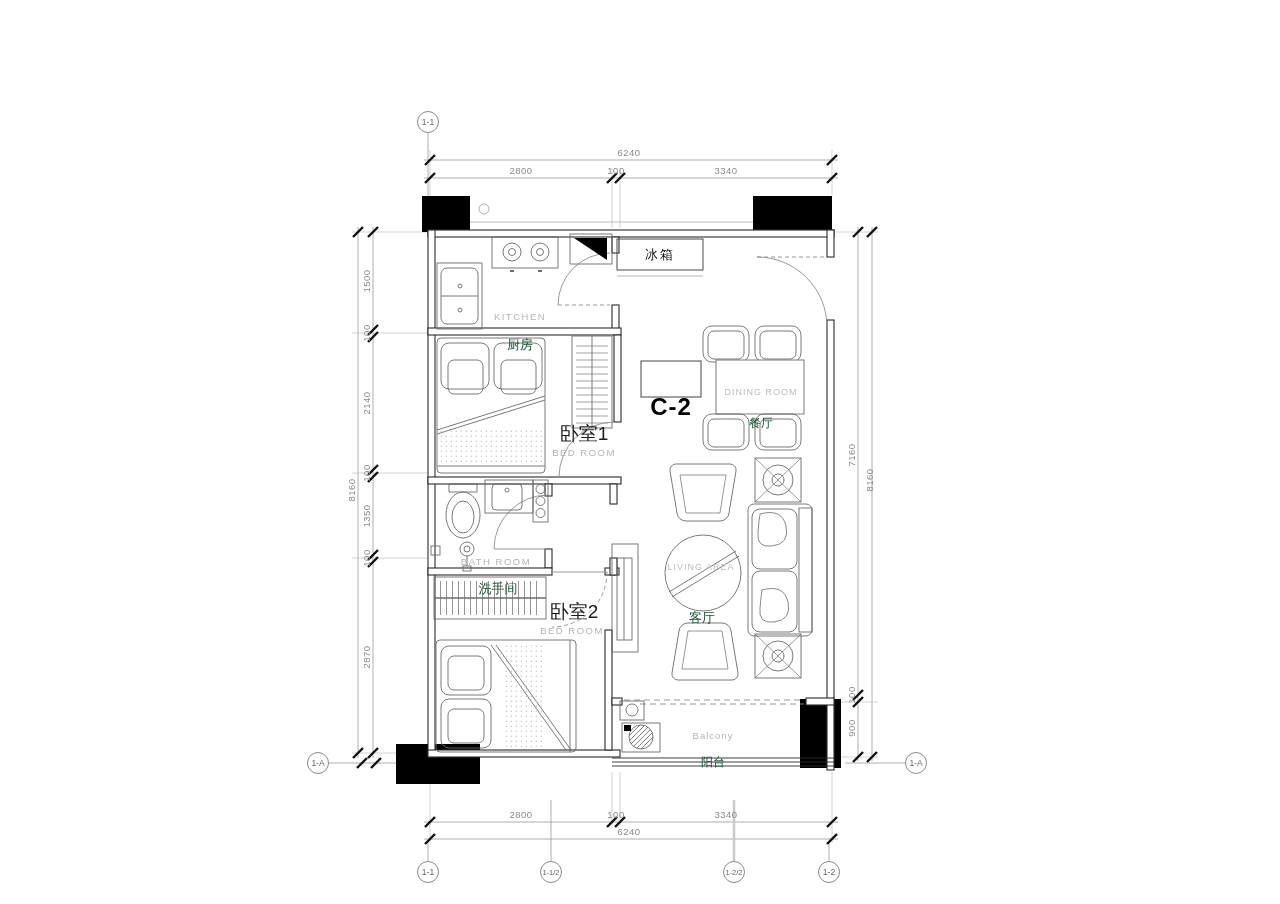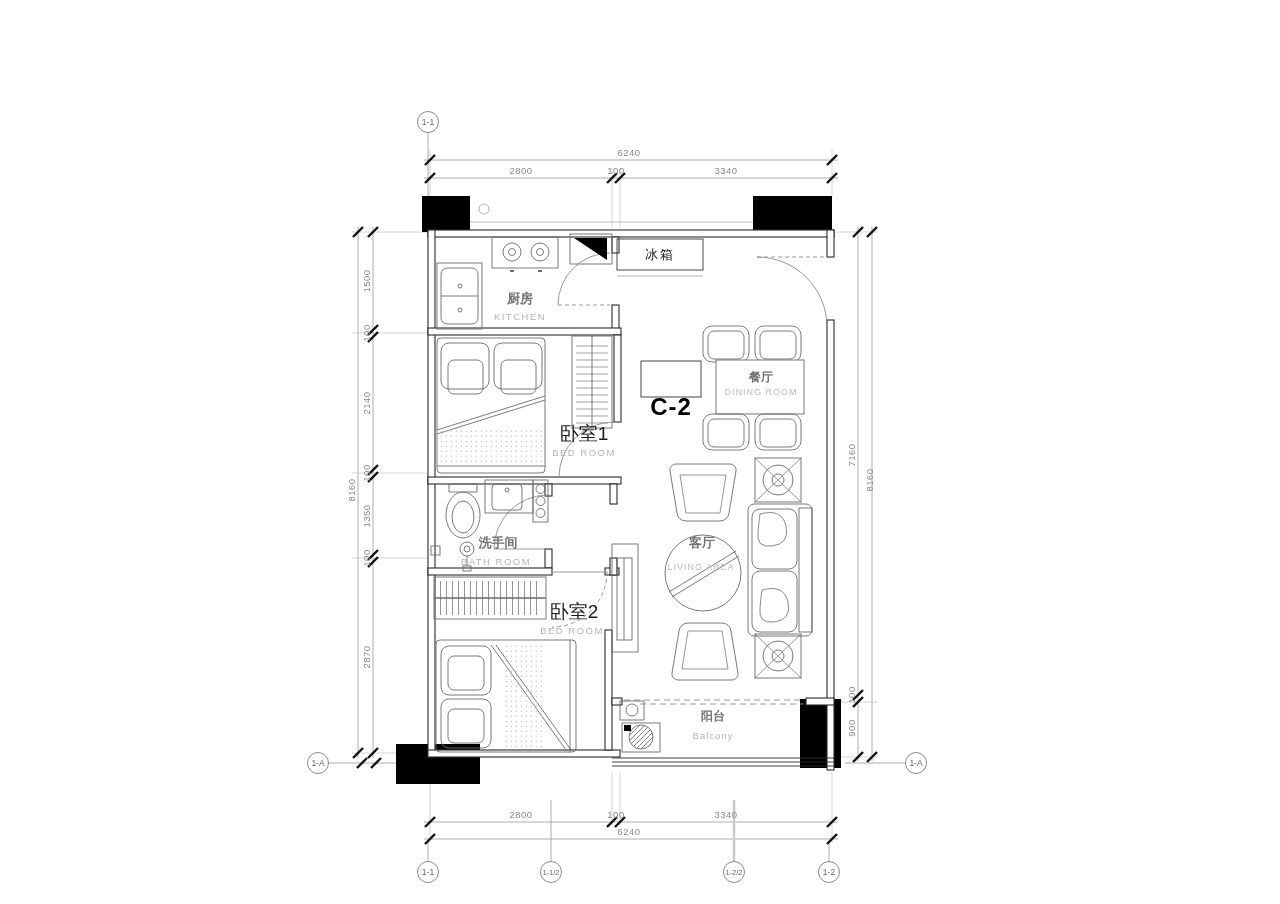--- a/index.html
+++ b/index.html
@@ -4,21 +4,21 @@
 <style>
   html,body{margin:0;padding:0;background:#fff;}
   #canvas{position:relative;width:1280px;height:904px;background:#ffffff;overflow:hidden;
           font-family:"Liberation Sans","DejaVu Sans",sans-serif;}
   svg{position:absolute;left:0;top:0;}
   .lbl{position:absolute;white-space:nowrap;}
   .ctr{transform:translate(-50%,-50%);}
   .rot{transform:translate(-50%,-50%) rotate(-90deg);}
   .dim{font-size:9.5px;color:#8a8a8a;letter-spacing:.5px;}
   .cn{font-size:19px;font-weight:normal;color:#1c1c1c;text-align:right;}
-  .cn-sm{font-size:12px;font-weight:bold;color:#737373;}
+  .cn-sm{font-size:12px;font-weight:normal;color:#14532d;margin-top:46px;}
   .en{font-size:9.5px;color:#b4b4b4;letter-spacing:1.5px;}
   .en-sm{font-size:9px;color:#bcbcbc;letter-spacing:1px;}
   .fridge-lbl{font-size:13px;font-weight:normal;color:#111;letter-spacing:2px;}
   .unit{font-size:24px;font-weight:bold;color:#000;letter-spacing:1px;}
   .bubble{position:absolute;width:22px;height:22px;border:1px solid #8a8a8a;border-radius:50%;
           display:flex;align-items:center;justify-content:center;font-size:8.5px;color:#666;
           transform:translate(-50%,-50%);background:#fff;box-sizing:border-box;letter-spacing:0;}
 </style>
 </head>
 <body>
@@ -371,19 +371,19 @@
 
   <span class="lbl ctr cn" style="left:584px;top:434px;">卧室1</span>
   <span class="lbl ctr en" style="left:584px;top:452px;">BED ROOM</span>
 
   <span class="lbl ctr cn-sm" style="left:498px;top:543px;font-size:13px;">洗手间</span>
   <span class="lbl ctr en" style="left:496px;top:561px;">BATH ROOM</span>
 
   <span class="lbl ctr cn" style="left:574px;top:612px;">卧室2</span>
   <span class="lbl ctr en" style="left:572px;top:630px;">BED ROOM</span>
 
-  <span class="lbl ctr cn-sm" style="left:702px;top:543px;font-size:13px;">客厅</span>
+  <span class="lbl ctr cn-sm" style="left:702px;top:572px;font-size:13px;">客厅</span>
   <span class="lbl ctr en-sm" style="left:701px;top:567px;">LIVING AREA</span>
 
   <span class="lbl ctr cn-sm" style="left:713px;top:716px;">阳台</span>
   <span class="lbl ctr en" style="left:713px;top:735px;letter-spacing:1px;">Balcony</span>
 
 </div>
 
 </body></html>

